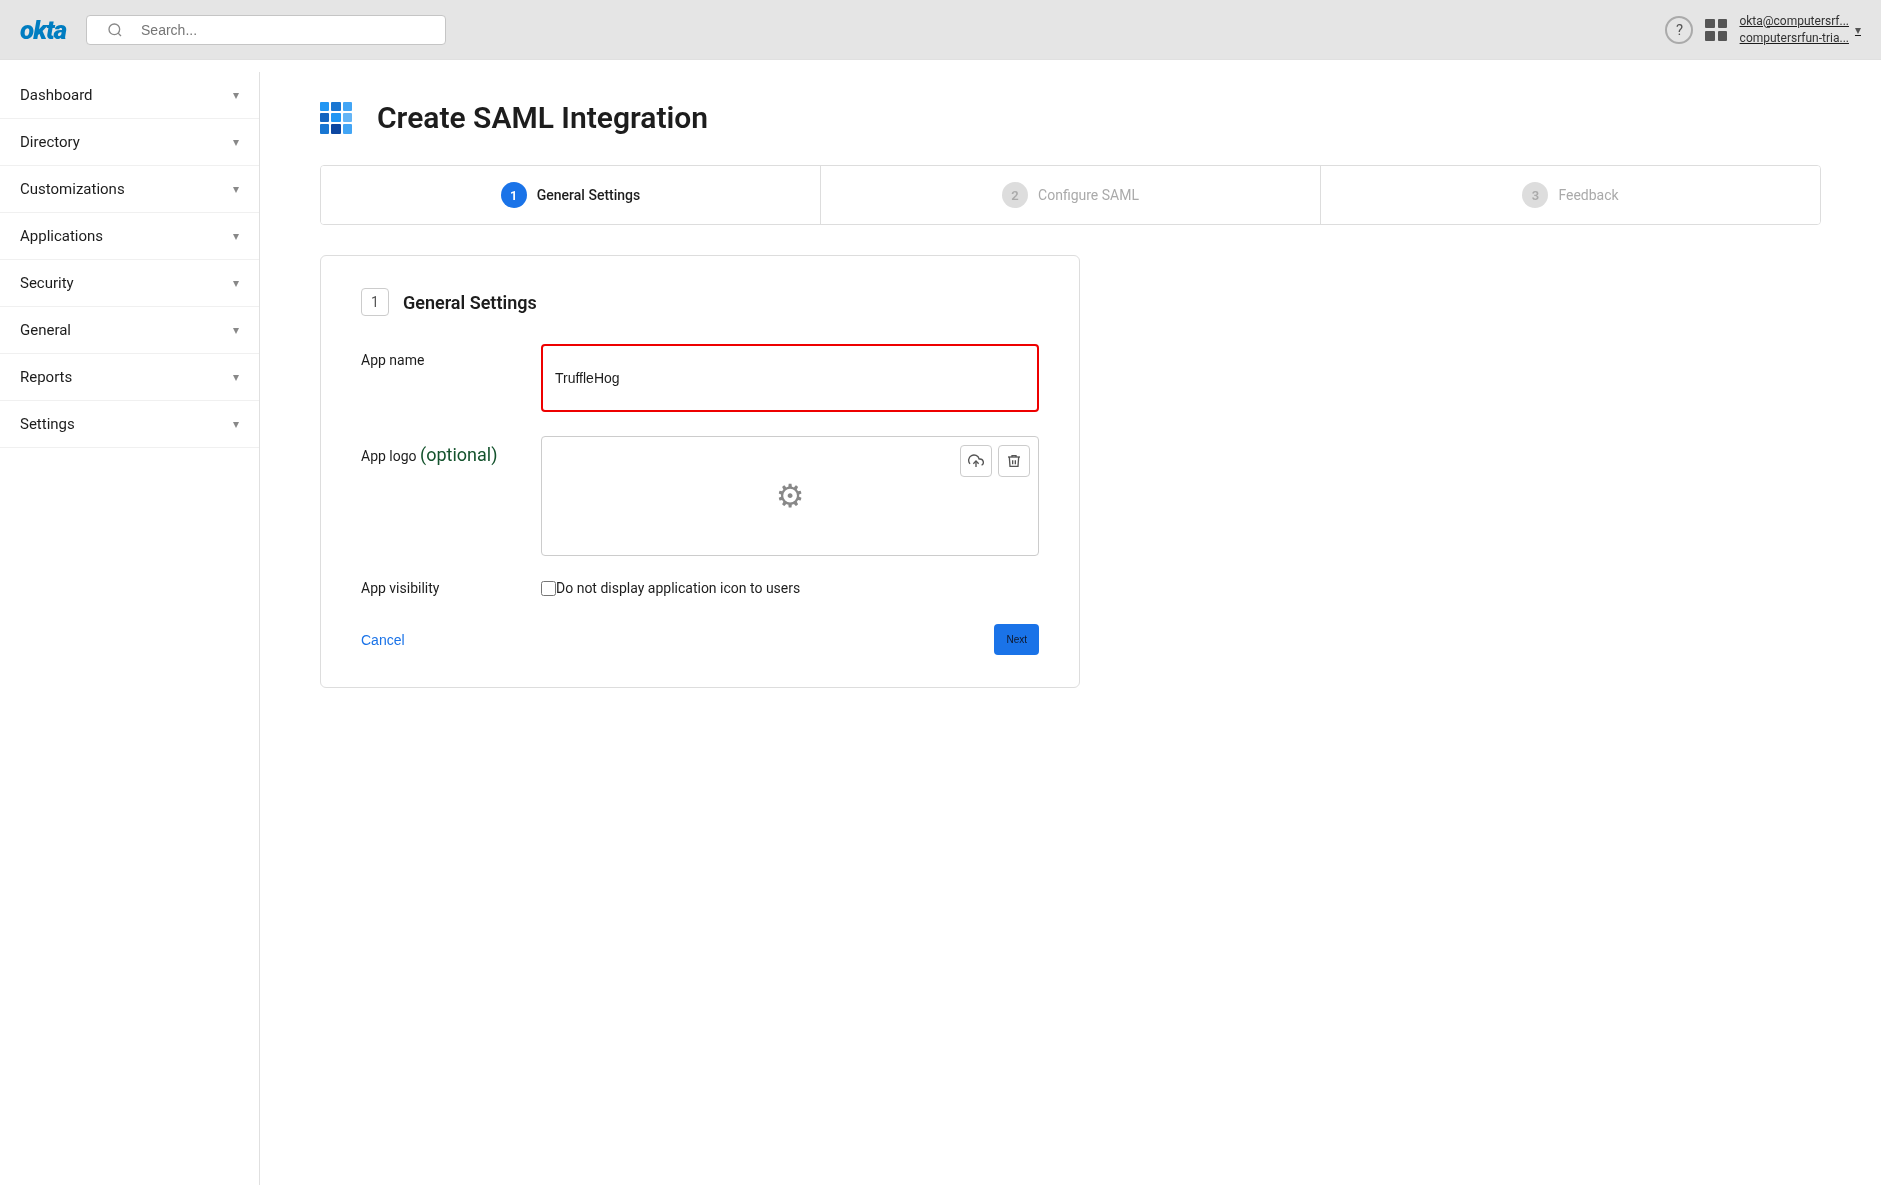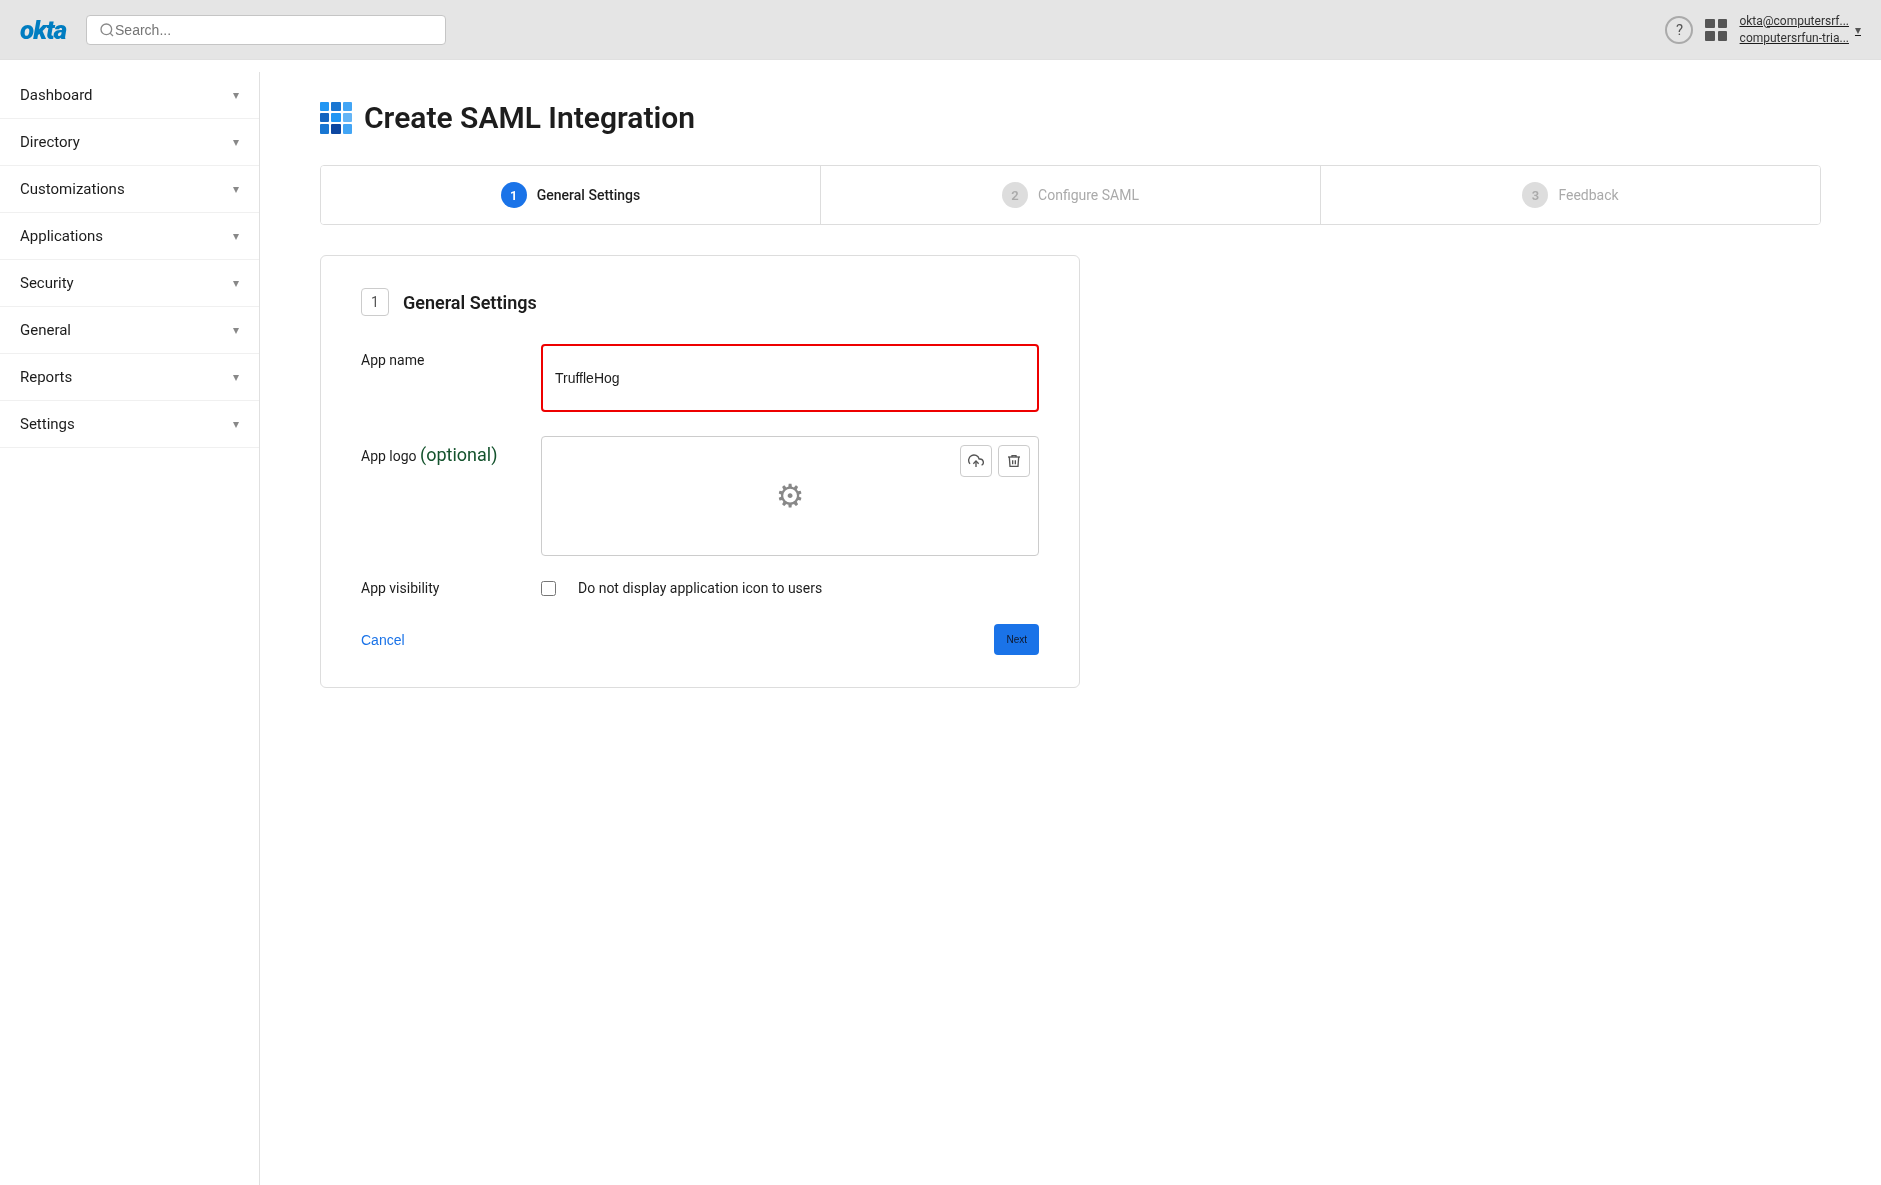--- a/index.html
+++ b/index.html
@@ -9,21 +9,21 @@
     .topnav {
       display: flex; align-items: center; justify-content: space-between;
       height: 60px; padding: 0 20px; border-bottom: 1px solid #e0e0e0;
       background: #e5e5e5; position: fixed; top: 0; left: 0; right: 0; z-index: 100;
     }
     .topnav-left { display: flex; align-items: center; gap: 20px; }
     .okta-logo { font-weight: 900; font-size: 26px; color: #007dc1; font-style: italic; letter-spacing: -1px; }
     .search-wrap {
       display: flex; align-items: flex-start;
       border: 1px solid #c5c5c5; border-radius: 4px;
-      padding: 6px 12px; width: 360px; gap: 0; background: #fff;
+      padding: 6px 20px; width: 360px; gap: 18px; background: #fff;
     }
     .search-wrap input { border: none; outline: none; font-size: 14px; width: 100%; color: #555; background: transparent; }
     .search-icon-svg { color: #888; flex-shrink: 0; }
     .topnav-right { display: flex; align-items: center; gap: 12px; }
     .help-icon { width: 28px; height: 28px; border-radius: 50%; border: 2px solid #aaa; display: flex; align-items: center; justify-content: center; font-size: 15px; color: #555; cursor: pointer; }
     .grid-icon { display: grid; grid-template-columns: 1fr 1fr; gap: 3px; width: 22px; height: 22px; cursor: pointer; }
     .grid-icon span { background: #555; border-radius: 1px; display: block; }
     .user-info { display: flex; align-items: center; gap: 6px; cursor: pointer; text-decoration: underline; }
     .user-info-text { text-align: right; font-size: 12px; color: #333; line-height: 1.4; }
     .chevron-down { font-size: 12px; color: #555; }
@@ -40,21 +40,21 @@
     }
     .sidebar-chevron { font-size: 12px; color: #888; }
 
     
     .main {
       margin-top: 60px; margin-left: 260px; padding: 40px 60px;
       min-height: calc(100vh - 60px); background: #fff;
     }
 
     
-    .page-title-wrap { display: flex; align-items: center; gap: 12px; margin-bottom: 30px; }
+    .page-title-wrap { display: flex; align-items: center; gap: 25px; margin-bottom: 30px; }
     .saml-icon {
       display: grid; grid-template-columns: 1fr 1fr 1fr; gap: 2px; width: 32px; height: 32px;
     }
     .saml-icon span { background: #0061a0; border-radius: 1px; display: block; }
     .saml-icon span:nth-child(1) { background: #2196F3; }
     .saml-icon span:nth-child(2) { background: #1976D2; }
     .saml-icon span:nth-child(3) { background: #42A5F5; }
     .saml-icon span:nth-child(4) { background: #1565C0; }
     .saml-icon span:nth-child(5) { background: #2196F3; }
     .saml-icon span:nth-child(6) { background: #64B5F6; }
@@ -112,21 +112,21 @@
     .logo-area-actions { position: absolute; top: 8px; right: 8px; display: flex; gap: 6px; }
     .logo-action-btn {
       width: 32px; height: 32px; border: 1px solid #ccc; border-radius: 4px; background: #fff;
       display: flex; align-items: center; justify-content: center; cursor: pointer; color: #555;
     }
     .gear-icon-large { font-size: 32px; color: #888; }
 
     
     .visibility-row { display: flex; align-items: center; gap: 20px; margin-bottom: 28px; }
     .visibility-label { width: 160px; flex-shrink: 0; font-size: 14px; color: #1d1d1d; }
-    .checkbox-wrap { display: flex; align-items: center; gap: 22px; font-size: 14px; color: #1d1d1d; }
+    .checkbox-wrap { display: flex; align-items: center; gap: 0; font-size: 14px; color: #1d1d1d; }
     .checkbox-wrap input[type=checkbox] { width: 15px; height: 15px; cursor: pointer; }
 
     
     .form-actions { display: flex; align-items: center; justify-content: space-between; margin-top: 8px; }
     .cancel-btn { color: #1a73e8; background: none; border: none; font-size: 14px; cursor: pointer; font-weight: 500; }
     .next-btn {
       background: #1a73e8; color: #0f172a; border: none; border-radius: 4px;
       padding: 10px 12px; font-size: 10px; font-weight: 500; cursor: pointer;
     }
   </style>

